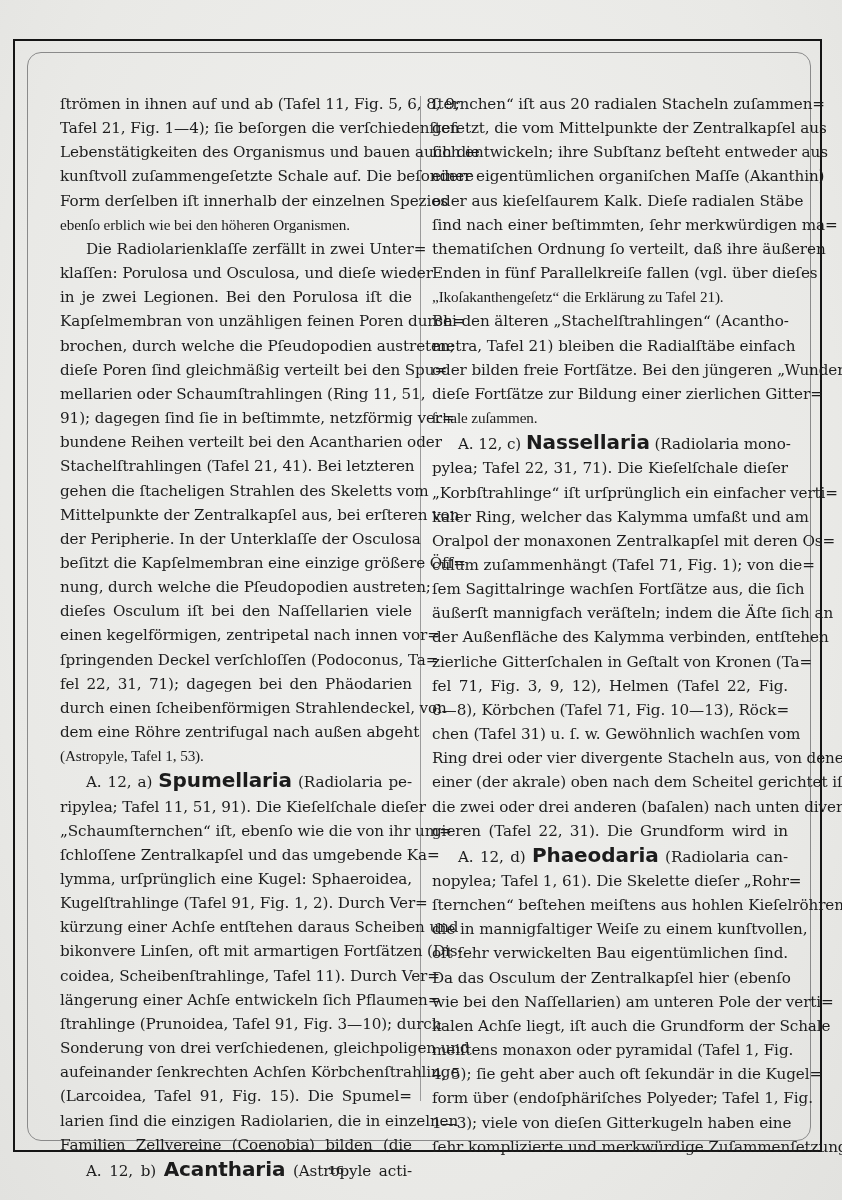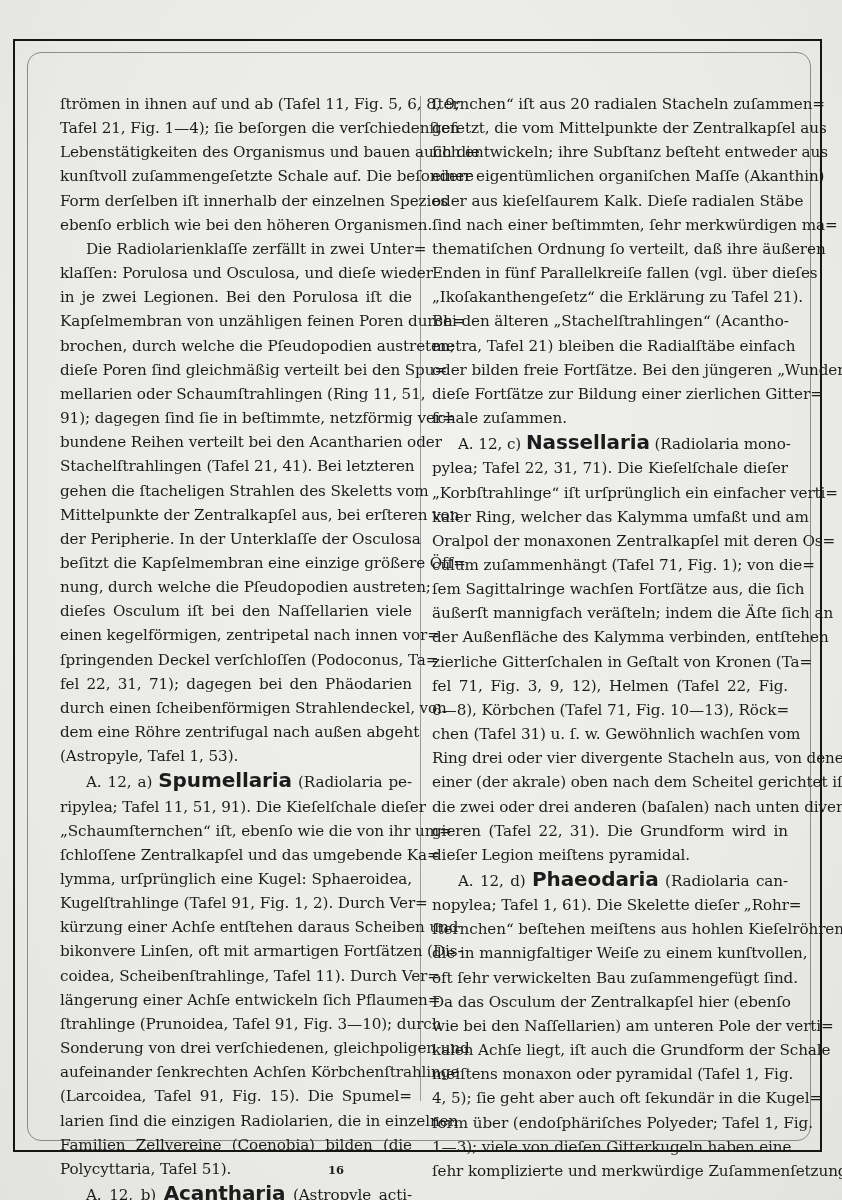--- a/index.html
+++ b/index.html
@@ -41,21 +41,21 @@
   }
   .col-left { left: 60px; }
   .col-right { left: 432px; width: 356px; }
   .col-divider {
     position: absolute;
     left: 420px; top: 96px;
     width: 1px; height: 1005px;
     background: #9a9a9a;
   }
   .line { display: block; text-align: justify; text-align-last: justify; white-space: nowrap; }
-  .line.last { text-align-last: left; }
+  .line.last { text-align-last: left; font-family: Liberation Serif, serif; }
   .heading { font-family: "DejaVu Sans", "Liberation Sans", sans-serif; font-weight: bold; font-size: 20px; }
   .page-number {
     position: absolute;
     left: 0; right: 0;
     top: 1163px;
     width: 672px;
     text-align: center;
     font-size: 11.5px;
     font-weight: bold;
     color: #222;
@@ -108,21 +108,20 @@
     <span class="line">kürzung einer Achſe entſtehen daraus Scheiben und</span>
     <span class="line">bikonvere Linſen, oft mit armartigen Fortſätzen (Dis-</span>
     <span class="line">coidea, Scheibenſtrahlinge, Tafel 11).  Durch Ver=</span>
     <span class="line">längerung einer Achſe entwickeln ſich Pflaumen=</span>
     <span class="line">ſtrahlinge (Prunoidea, Tafel 91, Fig. 3—10); durch</span>
     <span class="line">Sonderung von drei verſchiedenen, gleichpoligen und</span>
     <span class="line">aufeinander ſenkrechten Achſen Körbchenſtrahlinge</span>
     <span class="line">(Larcoidea, Tafel 91, Fig. 15).  Die Spumel=</span>
     <span class="line">larien ſind die einzigen Radiolarien, die in einzelnen</span>
     <span class="line">Familien Zellvereine (Coenobia) bilden (die</span>
-    <span class="line last">Polycyttaria, Tafel 51).</span>
     <span class="line" style="text-indent: 26px;"><span>A. 12, b) </span><span class="heading">Acantharia</span><span> (Astropyle acti-</span></span>
   </div>
 <div class="column col-right" id="col-right">
     <span class="line">ſternchen“ iſt aus 20 radialen Stacheln zuſammen=</span>
     <span class="line">geſetzt, die vom Mittelpunkte der Zentralkapſel aus</span>
     <span class="line">ſich entwickeln; ihre Subſtanz beſteht entweder aus</span>
     <span class="line">einer eigentümlichen organiſchen Maſſe (Akanthin)</span>
     <span class="line">oder aus kieſelſaurem Kalk.  Dieſe radialen Stäbe</span>
     <span class="line">ſind nach einer beſtimmten, ſehr merkwürdigen ma=</span>
     <span class="line">thematiſchen Ordnung ſo verteilt, daß ihre äußeren</span>
@@ -143,26 +142,25 @@
     <span class="line">äußerſt mannigfach veräſteln; indem die Äſte ſich an</span>
     <span class="line">der Außenfläche des Kalymma verbinden, entſtehen</span>
     <span class="line">zierliche Gitterſchalen in Geſtalt von Kronen (Ta=</span>
     <span class="line">fel 71, Fig. 3, 9, 12), Helmen (Tafel 22, Fig.</span>
     <span class="line">6—8), Körbchen (Tafel 71, Fig. 10—13), Röck=</span>
     <span class="line">chen (Tafel 31) u. ſ. w.  Gewöhnlich wachſen vom</span>
     <span class="line">Ring drei oder vier divergente Stacheln aus, von denen</span>
     <span class="line">einer (der akrale) oben nach dem Scheitel gerichtet iſt,</span>
     <span class="line">die zwei oder drei anderen (baſalen) nach unten diver=</span>
     <span class="line">gieren (Tafel 22, 31).  Die Grundform wird in</span>
-    <span class="line last">dieſer Legion meiſtens pyramidal.</span>
     <span class="line" style="text-indent: 26px;"><span>A. 12, d) </span><span class="heading">Phaeodaria</span><span> (Radiolaria can-</span></span>
     <span class="line">nopylea; Tafel 1, 61).  Die Skelette dieſer „Rohr=</span>
     <span class="line">ſternchen“ beſtehen meiſtens aus hohlen Kieſelröhren,</span>
     <span class="line">die in mannigfaltiger Weiſe zu einem kunſtvollen,</span>
-    <span class="line">oft ſehr verwickelten Bau zuſammengefügt ſind.</span>
+    <span class="line">oft ſehr verwickelten Bau eigentümlichen ſind.</span>
     <span class="line">Da das Osculum der Zentralkapſel hier (ebenſo</span>
     <span class="line">wie bei den Naſſellarien) am unteren Pole der verti=</span>
     <span class="line">kalen Achſe liegt, iſt auch die Grundform der Schale</span>
     <span class="line">meiſtens monaxon oder pyramidal (Tafel 1, Fig.</span>
     <span class="line">4, 5); ſie geht aber auch oft ſekundär in die Kugel=</span>
     <span class="line">form über (endoſphäriſches Polyeder; Tafel 1, Fig.</span>
     <span class="line">1—3); viele von dieſen Gitterkugeln haben eine</span>
     <span class="line">ſehr komplizierte und merkwürdige Zuſammenſetzung</span>
   </div>
 

